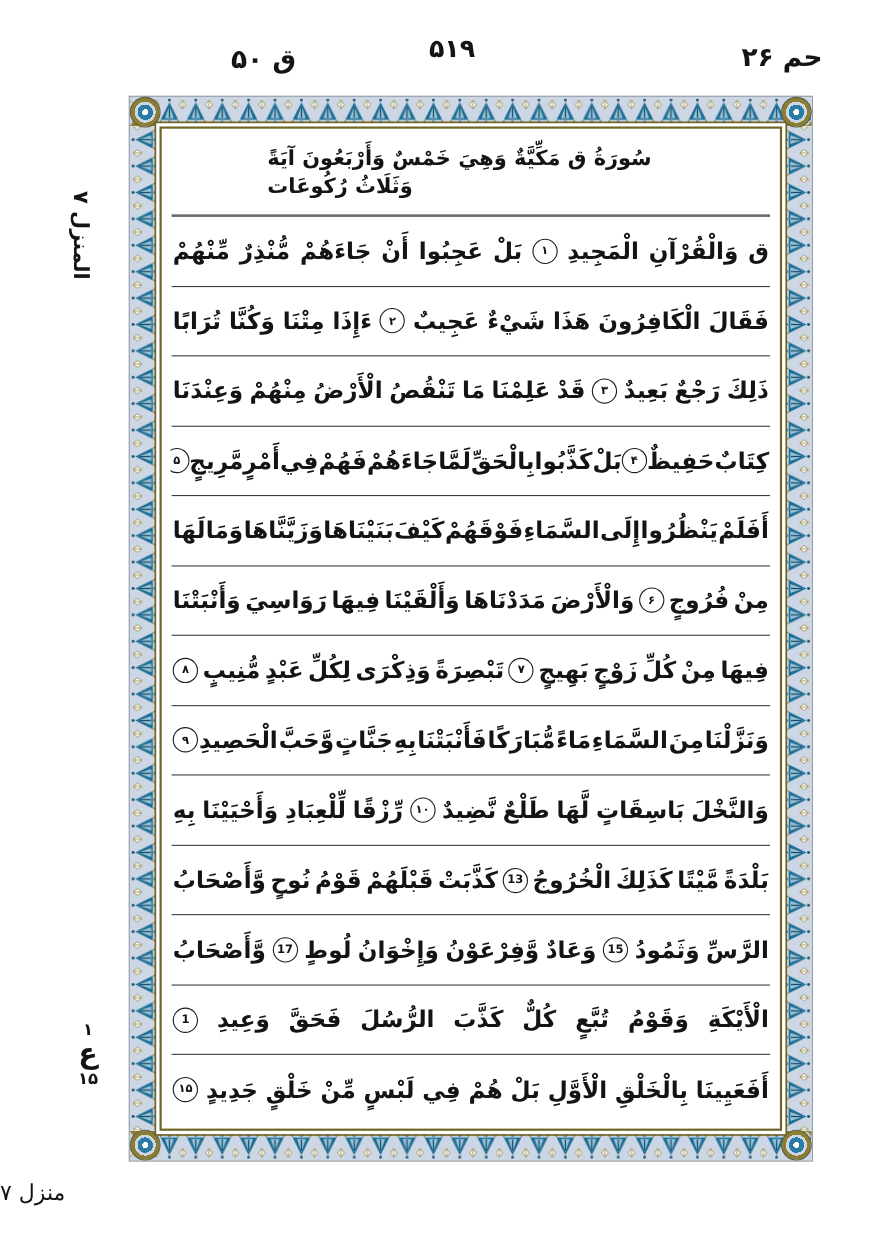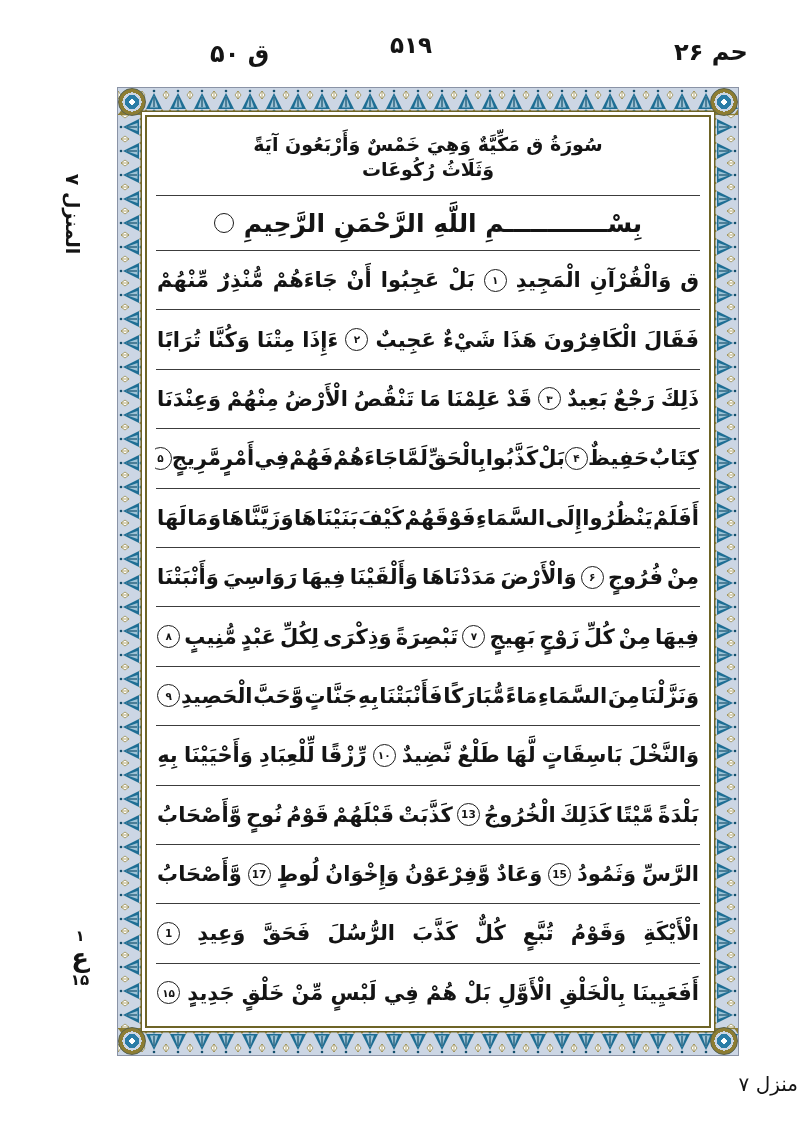--- a/index.html
+++ b/index.html
@@ -23,21 +23,21 @@
   .rosette{position:absolute;width:26px;height:26px;border-radius:50%;z-index:3;
     border:1px solid #5c6147;
     background:radial-gradient(circle,#ffffff 0 15%,#2a7ca6 15% 38%,#ccd6e4 38% 52%,#8d7d33 52% 72%,#1e6e94 72% 100%);}
   .r-tl{left:0;top:0;}  .r-tr{right:0;top:0;}
   .r-bl{left:0;bottom:0;} .r-br{right:0;bottom:0;}
   .content{position:absolute;left:27px;top:27px;right:27px;bottom:27px;background:#ffffff;
     border:2px solid #6e6426;box-shadow:0 0 0 3px #ffffff,0 0 0 4.5px #6e6426;z-index:4;
     box-sizing:border-box;padding:2px 8px 4px;display:flex;flex-direction:column;}
   
   .surah-panel{flex:0 0 76px;display:flex;align-items:center;justify-content:center;}
-  .surah-panel-text{max-width:370px;text-align:center;font-weight:bold;font-size:19px;
+  .surah-panel-text{max-width:370px;text-align:left;font-weight:bold;font-size:19px;
     line-height:1.3;direction:rtl;}
   .rule{flex:0 0 auto;border-top:1.6px solid #3c3c3c;margin:0 1px;}
   .basmala{flex:0 0 54px;display:flex;direction:rtl;align-items:center;justify-content:center;
     gap:10px;font-size:25px;font-weight:bold;white-space:nowrap;}
   .qlines{flex:1;display:flex;flex-direction:column;}
   .qline{flex:1;display:flex;direction:rtl;align-items:center;justify-content:space-between;
     font-size:21px;font-weight:bold;padding:0 2px;overflow:hidden;}
   .qw{white-space:nowrap;}
   .ayah-circle{flex:0 0 auto;display:inline-flex;align-items:center;justify-content:center;
     width:21px;height:21px;border:1.6px solid #1c1c1c;border-radius:50%;
@@ -45,21 +45,21 @@
   .ayah-circle.empty{width:18px;height:18px;}
   
   .vert-label{position:absolute;left:52px;top:146px;width:42px;height:136px;
     display:flex;align-items:center;justify-content:center;}
   .vert-label span{transform:rotate(90deg);white-space:nowrap;font-size:19px;font-weight:bold;direction:rtl;}
   .ruku{position:absolute;left:60px;top:928px;width:40px;display:flex;flex-direction:column;
     align-items:center;font-weight:bold;direction:rtl;}
   .ruku .rk-top{font-size:15px;line-height:1.1;}
   .ruku .rk-mid{font-size:26px;line-height:1.0;}
   .ruku .rk-bot{font-size:15px;line-height:1.2;}
-  .footer-label{position:absolute;left:0;top:1072px;width:798px;text-align:right;
+  .footer-label{position:absolute;left:0;top:1072px;width:798px;text-align:left;
     font-size:20px;direction:rtl;}
 </style>
 </head>
 <body>
 
 <span class="corner-label surah-corner">ق ۵۰</span>
 <span class="page-number">۵۱۹</span>
 <span class="corner-label juz-corner">حم ۲۶</span>
 
 <div class="frame">
@@ -143,24 +143,20 @@
   <div class="rosette r-tl"></div>
   <div class="rosette r-tr"></div>
   <div class="rosette r-bl"></div>
   <div class="rosette r-br"></div>
 
   <div class="content">
     <div class="surah-panel">
       <span class="surah-panel-text">سُورَةُ ق مَكِّيَّةٌ وَهِيَ خَمْسٌ وَأَرْبَعُونَ آيَةً وَثَلَاثُ رُكُوعَات</span>
     </div>
     <div class="rule"></div>
-    <div class="basmala">
-      <span class="basmala-text">بِسْــــــــــــمِ اللَّهِ الرَّحْمَنِ الرَّحِيمِ</span>
-      <span class="ayah-circle empty"></span>
-    </div>
     <div class="rule"></div>
     <div class="qlines" id="qlines">
         <div class="qline">
           <span class="qw">ق</span>
           <span class="qw">وَالْقُرْآنِ</span>
           <span class="qw">الْمَجِيدِ</span>
           <span class="ayah-circle">۱</span>
           <span class="qw">بَلْ</span>
           <span class="qw">عَجِبُوا</span>
           <span class="qw">أَنْ</span>

